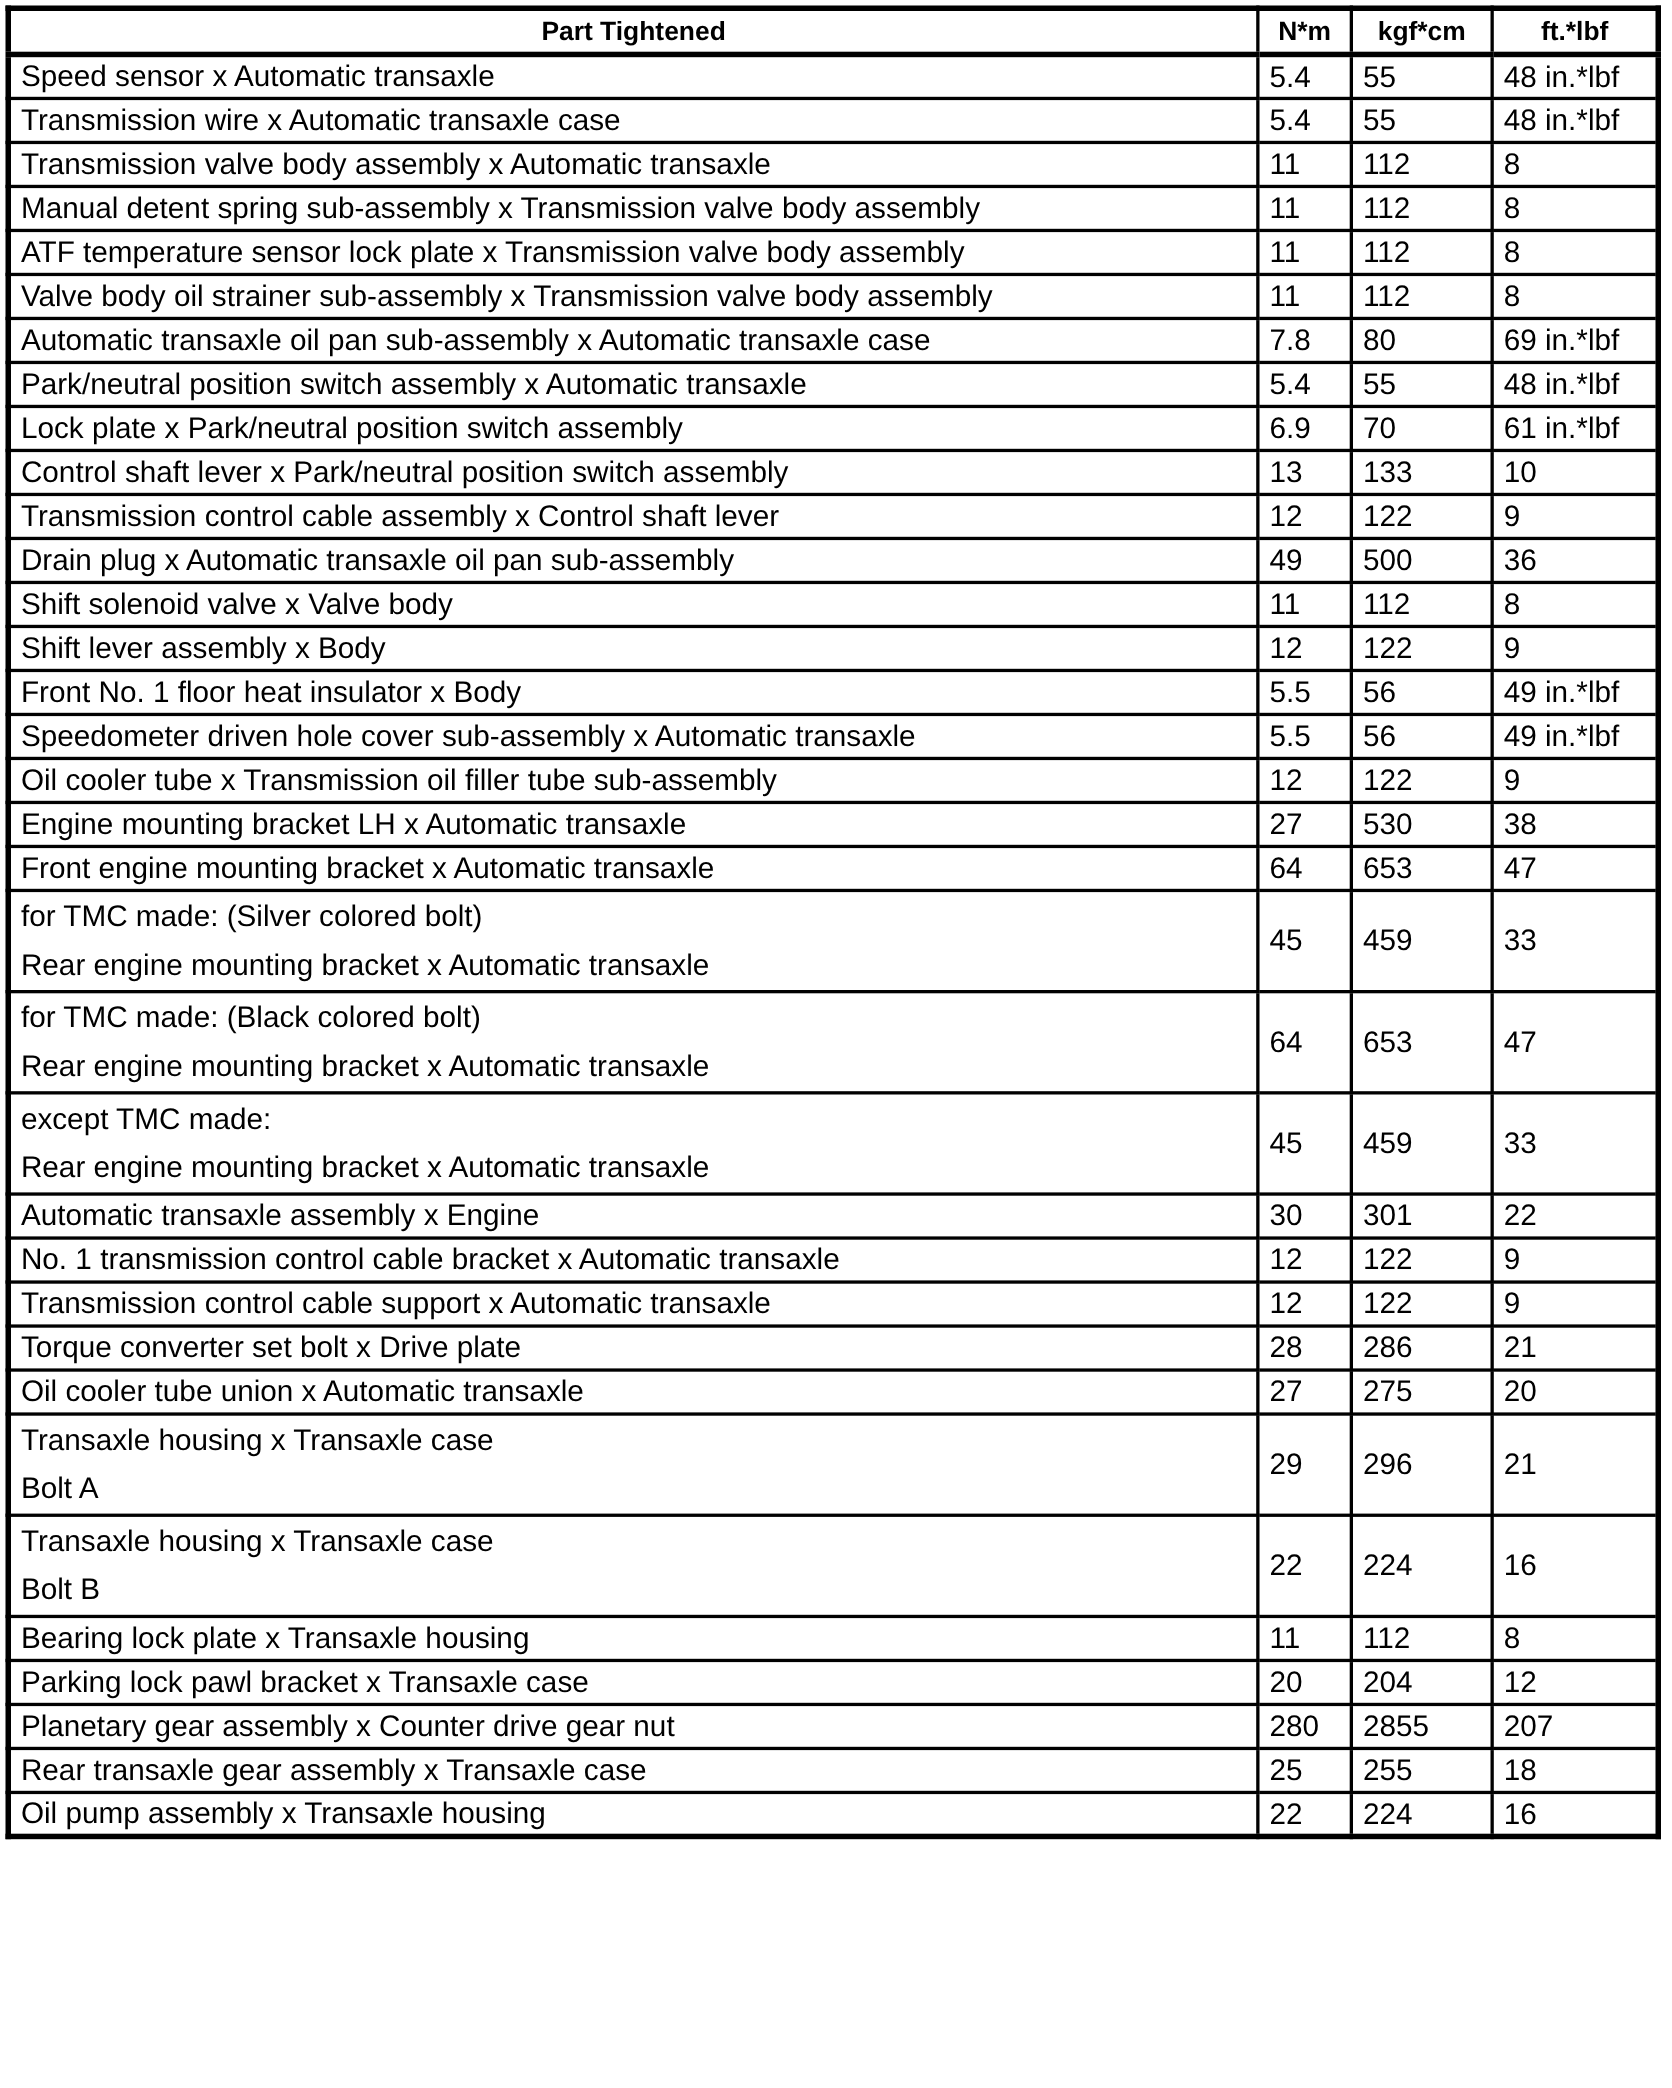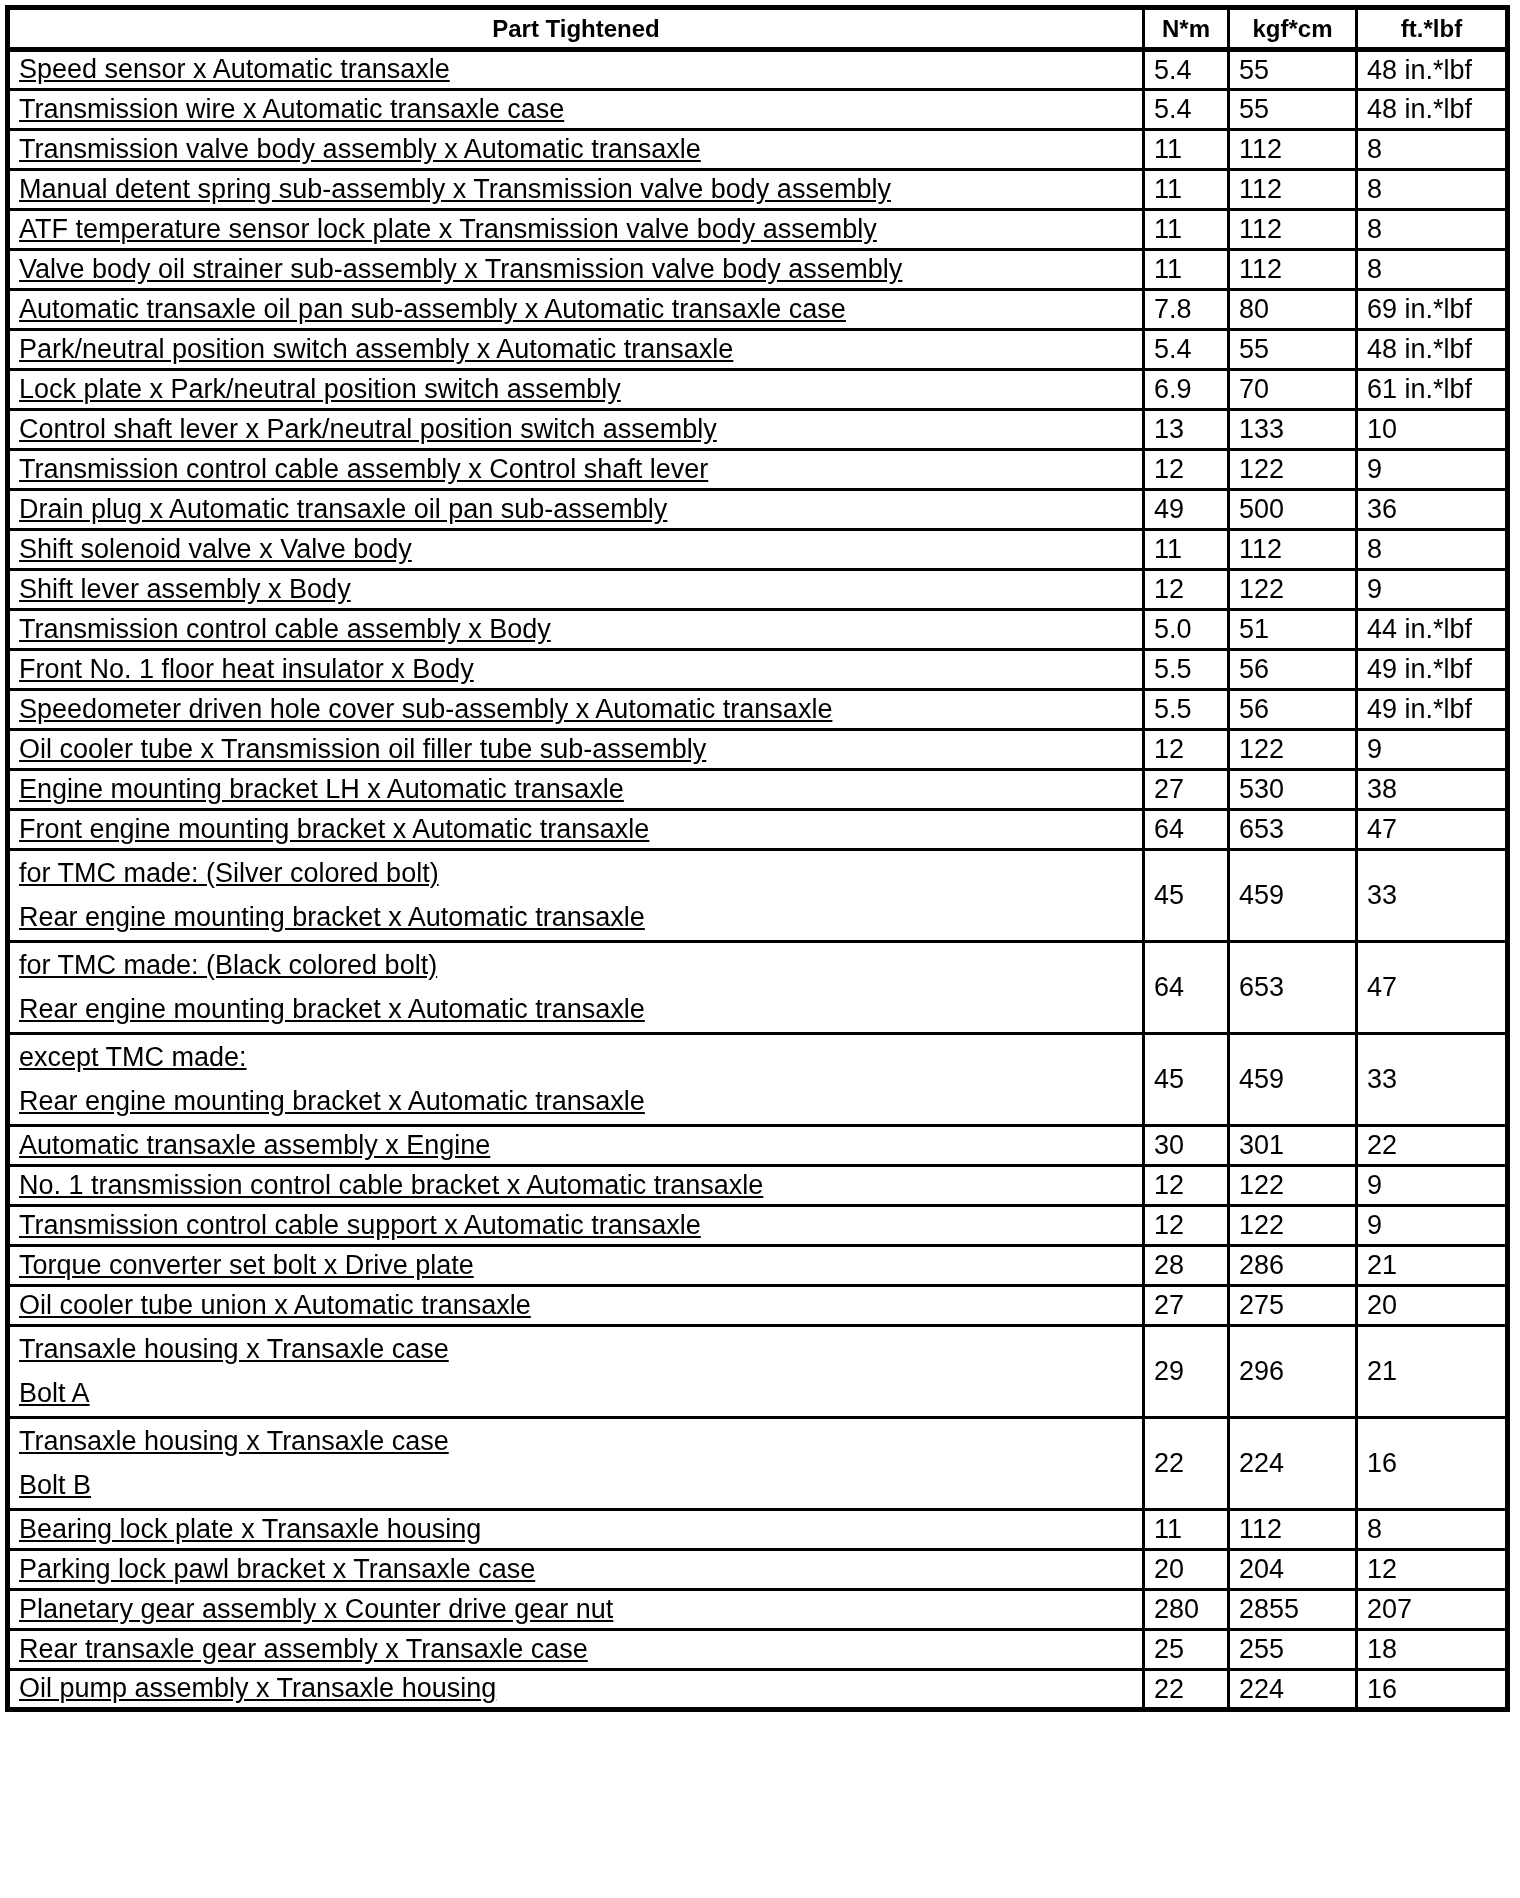--- a/index.html
+++ b/index.html
@@ -51,21 +51,20 @@
     text-align: left;
     vertical-align: middle;
     padding: 0 4px 0 9px;
     white-space: nowrap;
   }
   tr.multi td {
     height: 92px;
   }
   td.part-cell .lines div {
     line-height: 1.15;
-    text-decoration: underline;
   }
   tr.multi td.part-cell {
     vertical-align: middle;
     margin-top: 23px;
   }
   tr.multi td.part-cell .lines {
     display: flex;
     flex-direction: column;
     justify-content: space-between;
     min-height: 82px;
@@ -229,30 +228,20 @@
               <div>Shift lever assembly x Body</div>
             </div>
     </td>
     <td class="num-cell">12</td>
     <td class="num-cell">122</td>
     <td class="num-cell">9</td>
   </tr>
         <tr>
     <td class="part-cell">
       <div class="lines">
-              <div>Transmission control cable assembly x Body</div>
-            </div>
-    </td>
-    <td class="num-cell">5.0</td>
-    <td class="num-cell">51</td>
-    <td class="num-cell">44 in.*lbf</td>
-  </tr>
-        <tr>
-    <td class="part-cell">
-      <div class="lines">
               <div>Front No. 1 floor heat insulator x Body</div>
             </div>
     </td>
     <td class="num-cell">5.5</td>
     <td class="num-cell">56</td>
     <td class="num-cell">49 in.*lbf</td>
   </tr>
         <tr>
     <td class="part-cell">
       <div class="lines">

